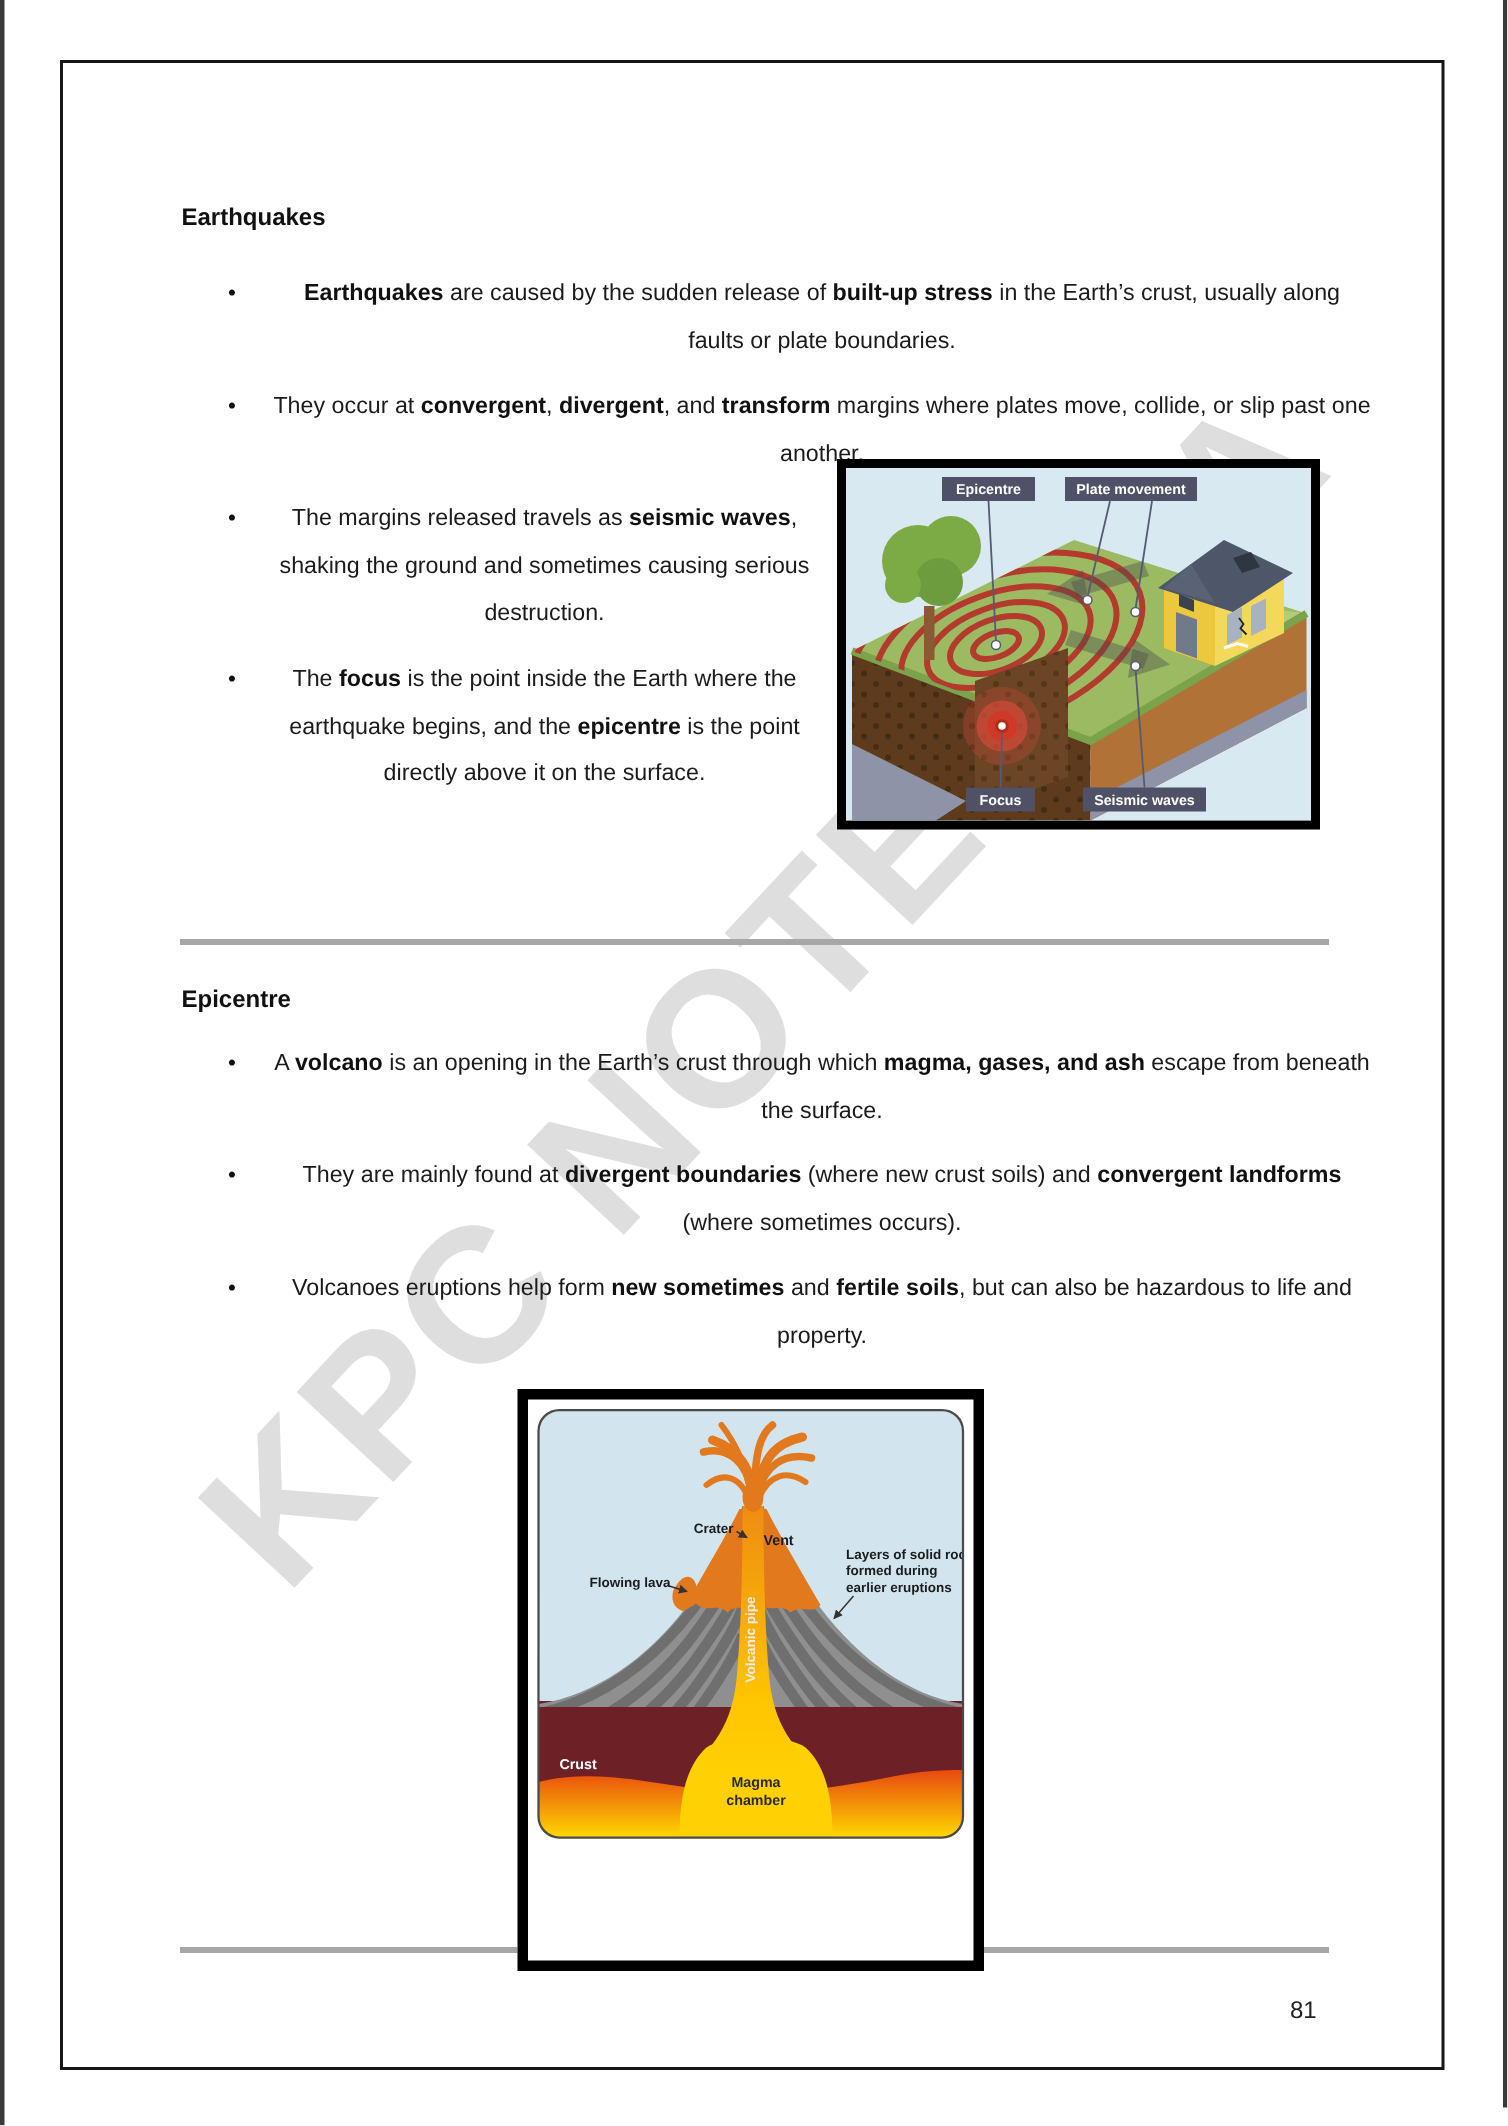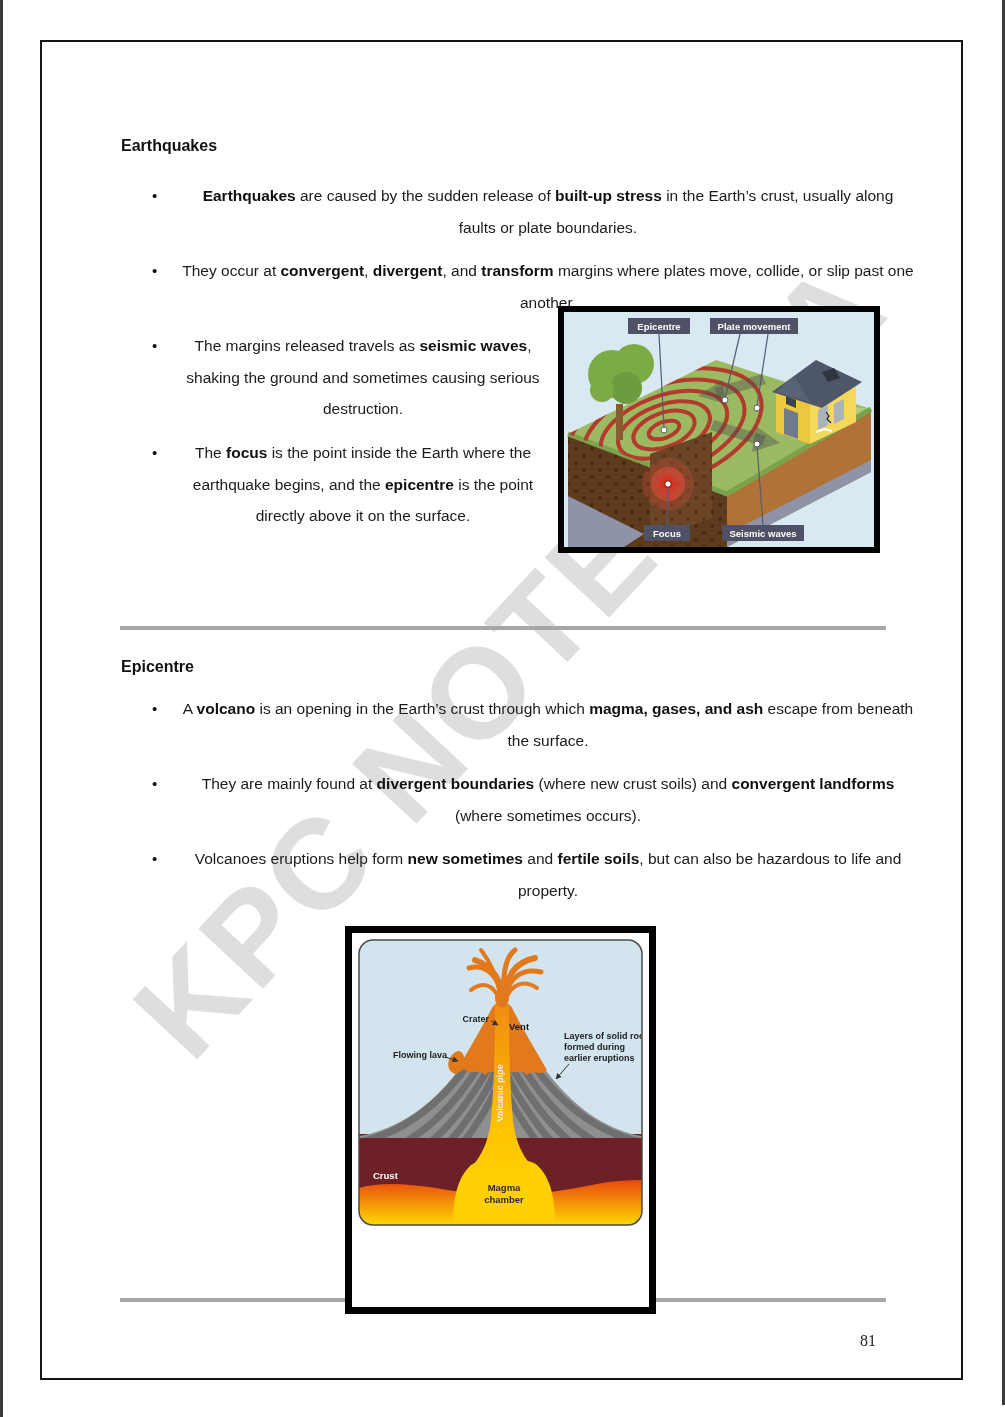--- a/index.html
+++ b/index.html
@@ -19,21 +19,21 @@
   .btxt b{font-weight:bold;color:#111;}
   .b1{left:152px;top:162px;width:762px;}
   .b2{left:152px;top:237px;width:762px;}
   .b3{left:152px;top:312px;width:392px;}
   .b4{left:152px;top:419px;width:392px;}
   .b5{left:152px;top:675px;width:762px;}
   .b6{left:152px;top:750px;width:762px;}
   .b7{left:152px;top:825px;width:762px;}
   .rule{position:absolute;left:120px;width:766px;height:4px;background:#a7a7a7;}
   .rule1{top:608px;} .rule2{top:1280px;}
-  .pagenum{position:absolute;left:860px;top:1314px;font-family:Liberation Serif, serif;
+  .pagenum{position:absolute;left:860px;top:1314px;font-family:Liberation Sans, sans-serif;
            font-size:16px;color:#222;}
   .fig-quake{position:absolute;left:558px;top:288px;width:322px;height:247px;
              border:6px solid #000;box-sizing:border-box;background:#d9e9f2;z-index:2;}
   .fig-volcano{position:absolute;left:345px;top:908px;width:311px;height:388px;
                border:7px solid #000;box-sizing:border-box;background:#fff;padding:5px;z-index:2;}
   svg{display:block;}
   .sv-label{font-family:"Liberation Sans",sans-serif;font-weight:bold;}
 </style>
 </head>
 <body>

